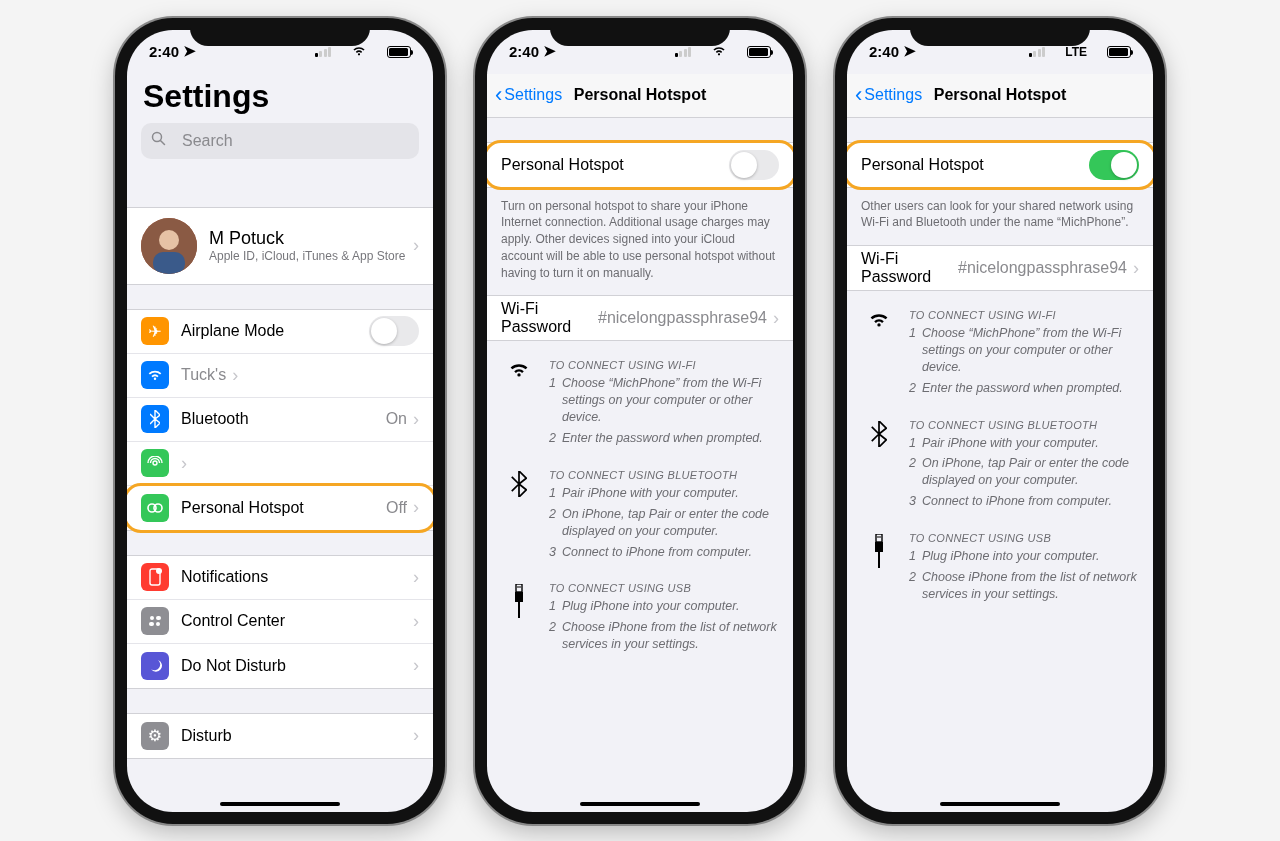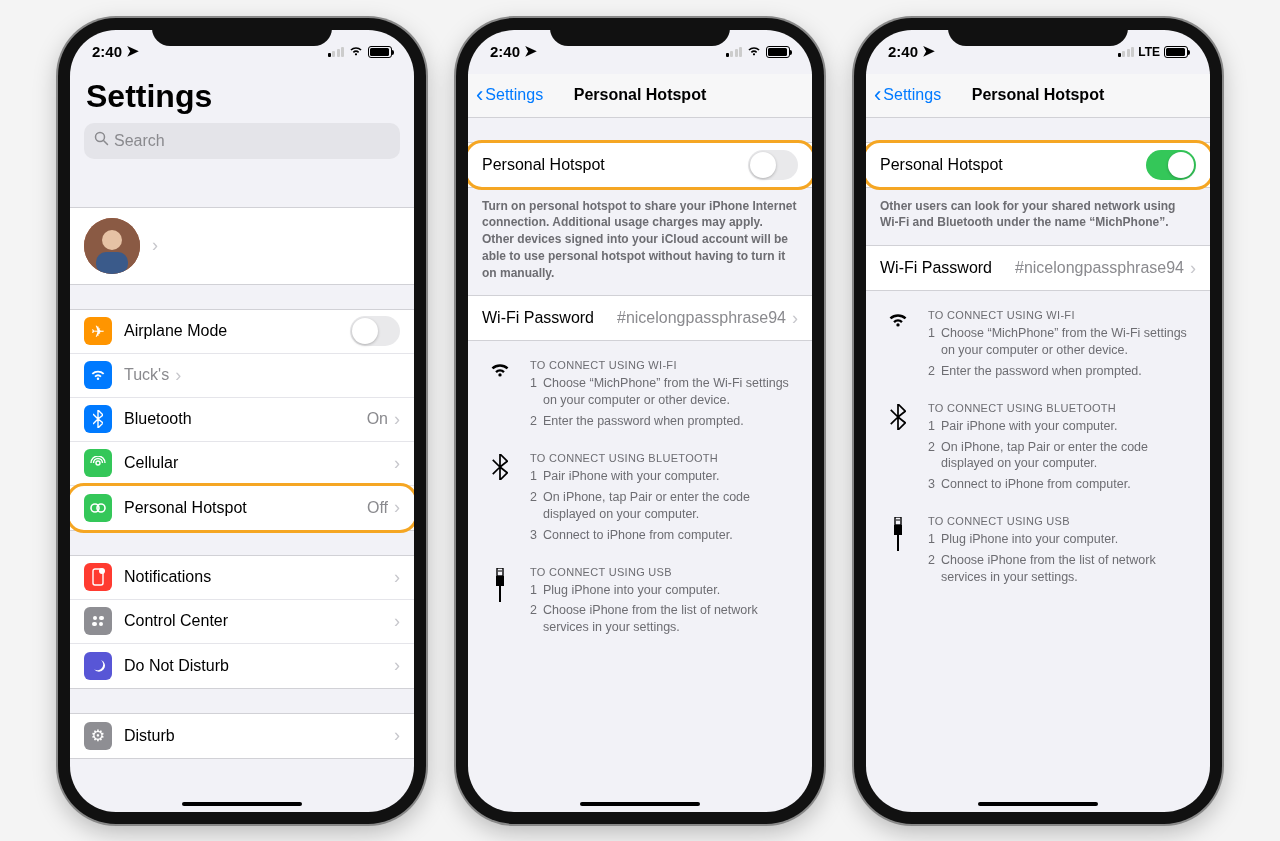--- a/index.html
+++ b/index.html
@@ -1,32 +1,32 @@
 <!DOCTYPE html>
 <html><head>
 <meta charset="utf-8">
 <style>
   * { box-sizing: border-box; margin: 0; padding: 0; font-family: -apple-system, "Helvetica Neue", Arial, sans-serif; }
   body { background: #f4f4f4; display: flex; justify-content: center; align-items: center; min-height: 841px; gap: 30px; }
-  .phone { width: 368px; height: 806px; background: #111; border-radius: 58px; padding: 12px; box-shadow: 0 0 0 2px #888, 0 8px 24px rgba(0,0,0,.25); position: relative; }
+  .phone { width: 330px; height: 806px; background: #111; border-radius: 58px; padding: 12px; box-shadow: 0 0 0 2px #888, 0 8px 24px rgba(0,0,0,.25); position: relative; }
   .screen { width: 100%; height: 100%; background: #f2f2f7; border-radius: 46px; overflow: hidden; position: relative; }
   .notch { position: absolute; top: 0; left: 50%; transform: translateX(-50%); width: 180px; height: 28px; background: #111; border-radius: 0 0 18px 18px; z-index: 50; }
   .statusbar { height: 44px; display: flex; justify-content: space-between; align-items: center; padding: 0 22px; font-size: 15px; font-weight: 600; }
-  .sb-right { display: flex; align-items: center; gap: 4px; }
+  .sb-right { display: flex; align-items: center; gap: 20px; }
   .cellbars { display:inline-flex; gap:1.5px; align-items:flex-end; }
   .cellbars span { width:3px; background:#000; display:inline-block; border-radius:1px; }
   .cellbars.weak span:nth-child(n+2){ background:#ccc; }
   .battery { width:24px; height:12px; border:1px solid #000; border-radius:3px; position:relative; display:inline-block;}
   .battery::after { content:""; position:absolute; right:-3px; top:3px; width:2px; height:5px; background:#000; border-radius:0 2px 2px 0;}
   .battery .fill { position:absolute; left:1px; top:1px; bottom:1px; width:85%; background:#000; border-radius:1.5px;}
   .wifi-sb { display:inline-block; }
   .lte { font-size:12px; font-weight:600; }
 
   .bigtitle { font-size: 32px; font-weight: 800; padding: 4px 16px 8px; }
-  .search { margin: 0 14px 14px; background: #e4e4e9; border-radius: 10px; height: 36px; display:flex; align-items:center; padding:0 10px; color:#8a8a8e; font-size:16px; gap:5px;}
+  .search { margin: 0 14px 14px; background: #e4e4e9; border-radius: 10px; height: 36px; display:flex; align-items:center; padding:0 10px; color:#8a8a8e; font-size:16px; gap:16px;}
   .section-gap { height: 24px; }
   .cell-group { background:#fff; border-top:.5px solid #d1d1d6; border-bottom:.5px solid #d1d1d6; }
   .cell { display:flex; align-items:center; min-height:44px; padding:0 14px; border-bottom:.5px solid #e5e5ea; position:relative; }
   .cell:last-child { border-bottom:none; }
   .cell .label { flex:1; font-size:16px; color:#000; }
   .cell .value { color:#8a8a8e; font-size:16px; margin-right:6px; white-space:nowrap; overflow:hidden; text-overflow:ellipsis; }
   .chev { color:#c7c7cc; font-size:18px; }
   .icon-box { width:28px; height:28px; border-radius:6px; margin-right:12px; display:flex; align-items:center; justify-content:center; color:#fff; font-size:16px; flex-shrink:0;}
   .ic-orange{background:#ff9500;} .ic-blue{background:#007aff;} .ic-green{background:#34c759;} .ic-red{background:#ff3b30;} .ic-gray{background:#8e8e93;} .ic-purple{background:#5856d6;}
   .avatar { width:56px; height:56px; border-radius:50%; background: radial-gradient(circle at 30% 30%, #c96a4a, #7b3b26); margin-right:12px; display:flex; align-items:center; justify-content:center; overflow:hidden;}
@@ -38,23 +38,23 @@
   .toggle { width:50px; height:30px; background:#e9e9eb; border-radius:15px; position:relative; flex-shrink:0;}
   .toggle .knob { position:absolute; top:2px; left:2px; width:26px; height:26px; background:#fff; border-radius:50%; box-shadow:0 1px 3px rgba(0,0,0,.25);}
   .toggle.on { background:#34c759; }
   .toggle.on .knob { left:auto; right:2px; }
 
   .navbar { height:44px; display:flex; align-items:center; justify-content:center; position:relative; border-bottom:.5px solid #d1d1d6; background:#f8f8f8cc; }
   .navbar .back { position:absolute; left:8px; color:#007aff; font-size:16px; display:flex; align-items:center; }
   .navbar .title { font-weight:600; font-size:16px; }
   .navbar .back .ch { font-size:22px; line-height:1; margin-right:2px;}
 
-  .hint { padding:10px 14px 14px; font-size:12px; color:#6d6d72; line-height:1.4;font-weight:bold; }
+  .hint { padding:10px 14px 14px; font-size:12px; color:#6d6d72; line-height:1.4; }
   .connect-title { font-size:11px; letter-spacing:.3px; color:#6d6d72; margin-bottom:4px; font-weight:400;}
-  .connect-block { display:flex; padding:0 16px 18px 16px; gap:14px; }
+  .connect-block { display:flex; padding:0 16px 18px 16px; gap:14px;font-style:italic; }
   .connect-block .ci { width:32px; flex-shrink:0; display:flex; justify-content:center; padding-top:2px; color:#000; }
   .connect-block ol { list-style:none; font-size:12.5px; color:#6d6d72; }
   .connect-block ol li { display:flex; margin-bottom:4px; gap:6px; line-height:1.35;}
   .connect-block ol li .n { flex-shrink:0; }
 
   .highlight { position:relative; }
   .highlight::after { content:""; position:absolute; left:-4px; right:-4px; top:-3px; bottom:-3px; border:3px solid #f5a623; border-radius:18px; pointer-events:none; }
 
   .homebar { position:absolute; bottom:6px; left:50%; transform:translateX(-50%); width:120px; height:4px; background:#000; border-radius:3px; }
   .arrow-loc { display:inline-block; transform: translateY(-1px);}
@@ -94,20 +94,24 @@
   <div class="gap-spacer"></div>
   <div class="cell-group">
     <div class="cell profile-cell">
       <div class="avatar">
         <svg viewBox="0 0 56 56">
               <rect width="56" height="56" fill="#8a5a44"></rect>
               <circle cx="28" cy="22" r="10" fill="#e6c2a5"></circle>
               <rect x="12" y="34" width="32" height="22" rx="10" fill="#3a5a8a"></rect>
             </svg>
       </div>
+      <div class="profile-text" style="flex:1">
+        <div class="name">M Potuck</div>
+        <div class="sub">Apple ID, iCloud, iTunes &amp; App Store</div>
+      </div>
       <span class="chev">›</span>
     </div>
   </div>
   <div class="section-gap"></div>
   <div class="cell-group">
     <div class="cell">
       <div class="icon-box ic-orange">✈</div>
       <div class="label">Airplane Mode</div>
       <div class="toggle">
             <div class="knob"></div>
@@ -131,21 +135,20 @@
       <div class="label">Bluetooth</div>
       <div class="value">On</div>
       <span class="chev">›</span>
     </div>
     <div class="cell">
       <div class="icon-box ic-green">
             <svg width="18" height="14" viewBox="0 0 18 14">
               <path d="M2 7a7 7 0 0114 0M4.5 7a4.5 4.5 0 019 0M9 9a2 2 0 100-4 2 2 0 000 4z" stroke="#fff" stroke-width="1.4" fill="none"></path>
             </svg>
           </div>
-      <div class="label">Cellular</div>
       <span class="chev">›</span>
     </div>
     <div class="cell highlight">
       <div class="icon-box ic-green">
             <svg width="20" height="12" viewBox="0 0 20 12">
               <circle cx="7" cy="6" r="4" stroke="#fff" stroke-width="1.6" fill="none"></circle>
               <circle cx="13" cy="6" r="4" stroke="#fff" stroke-width="1.6" fill="none"></circle>
             </svg>
           </div>
       <div class="label">Personal Hotspot</div>

